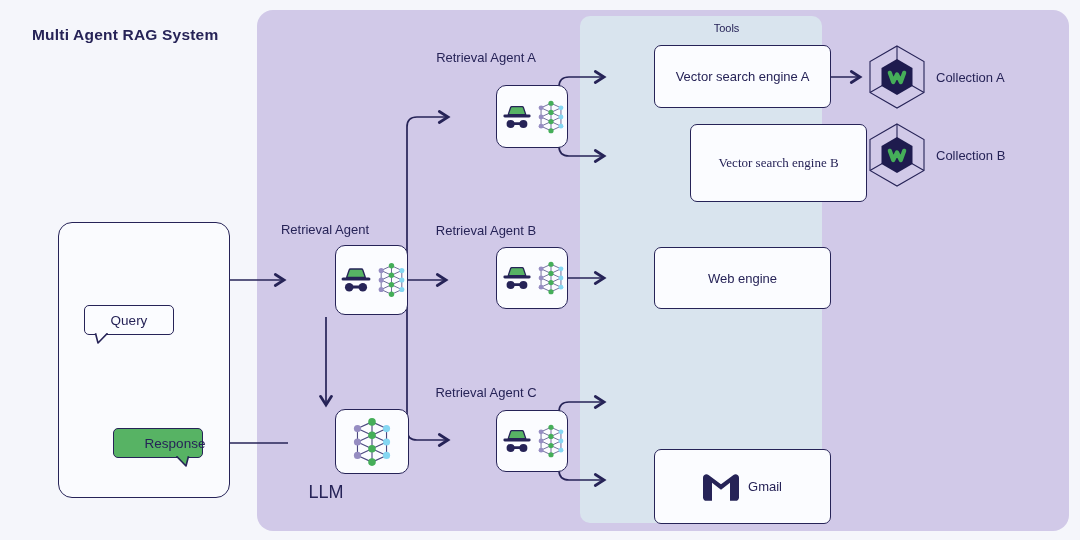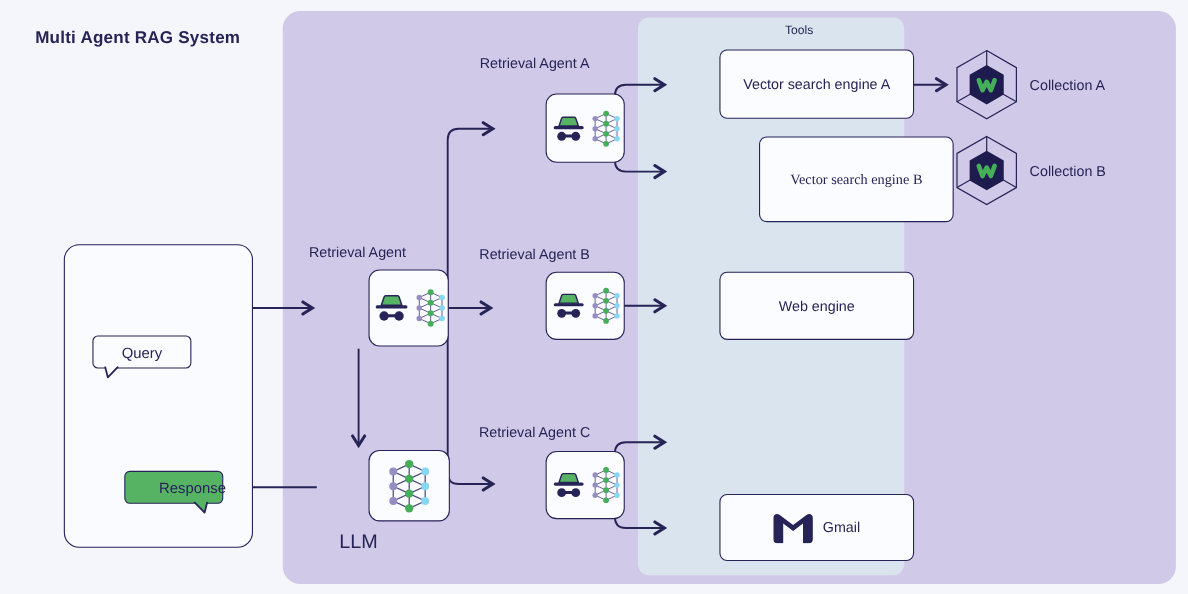--- a/index.html
+++ b/index.html
@@ -174,21 +174,21 @@
 
   <div class="abs node-box" style="left:608px;top:45px;width:177px;height:63px;">
     <span>Vector search engine A</span>
   </div>
   <div class="abs node-box" style="left:644px;top:124px;width:177px;height:78px;font-family:Liberation Serif, serif;">
     <span>Vector search engine B</span>
   </div>
   <div class="abs node-box" style="left:608px;top:247px;width:177px;height:62px;">
     <span>Web engine</span>
   </div>
-  <div class="abs node-box" style="left:608px;top:449px;width:177px;height:61px;">
+  <div class="abs node-box" style="left:608px;top:449px;width:177px;height:75px;">
     <svg width="36" height="28" viewBox="0 0 52 40">
         <use href="#gmail-m"></use>
       </svg>
     <span>Gmail</span>
   </div>
 
   <svg class="abs" style="left:866px;top:44px;" width="62" height="66" viewBox="-31 -33 62 66">
       <use href="#qdrant-hex"></use>
     </svg>
   <div class="abs lbl" style="left:936px;top:70px;text-align:left;">Collection A</div>

